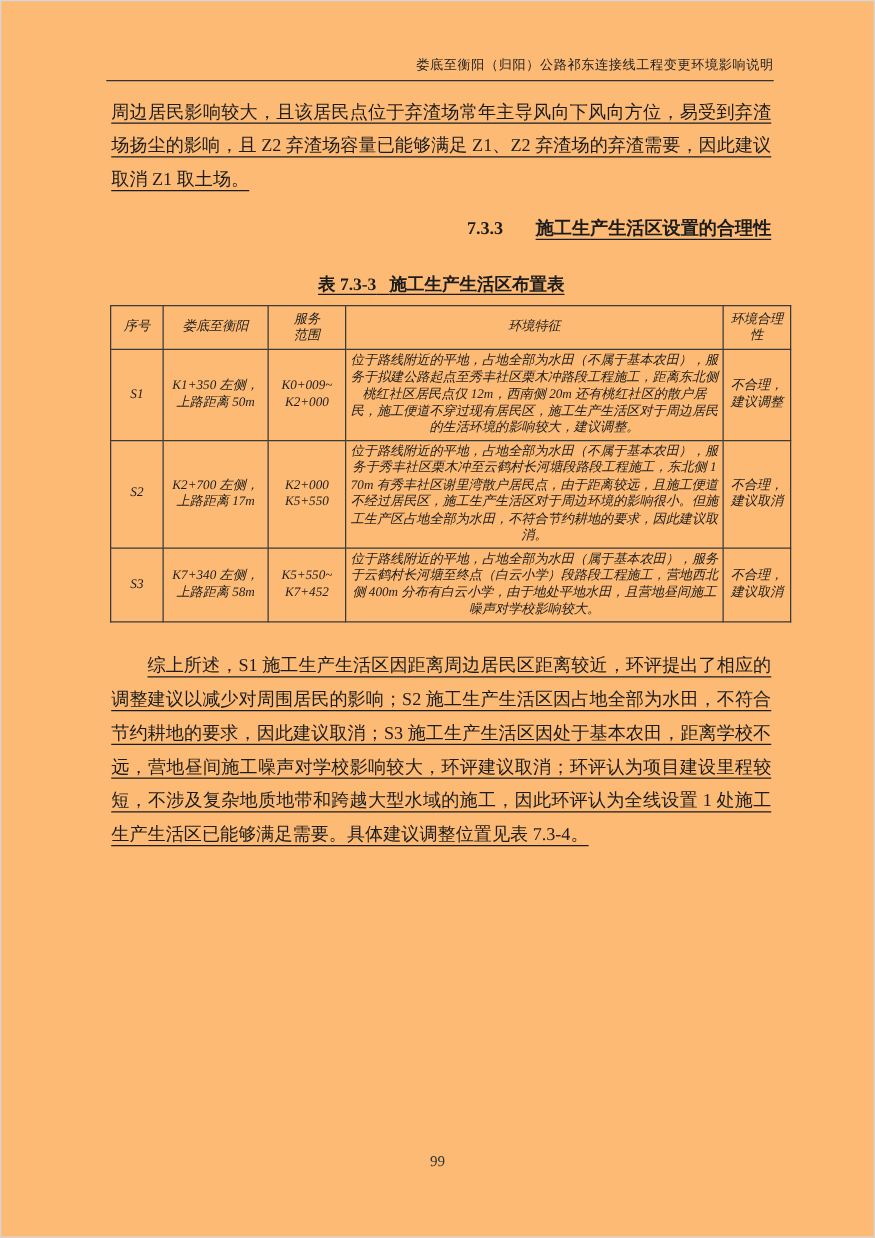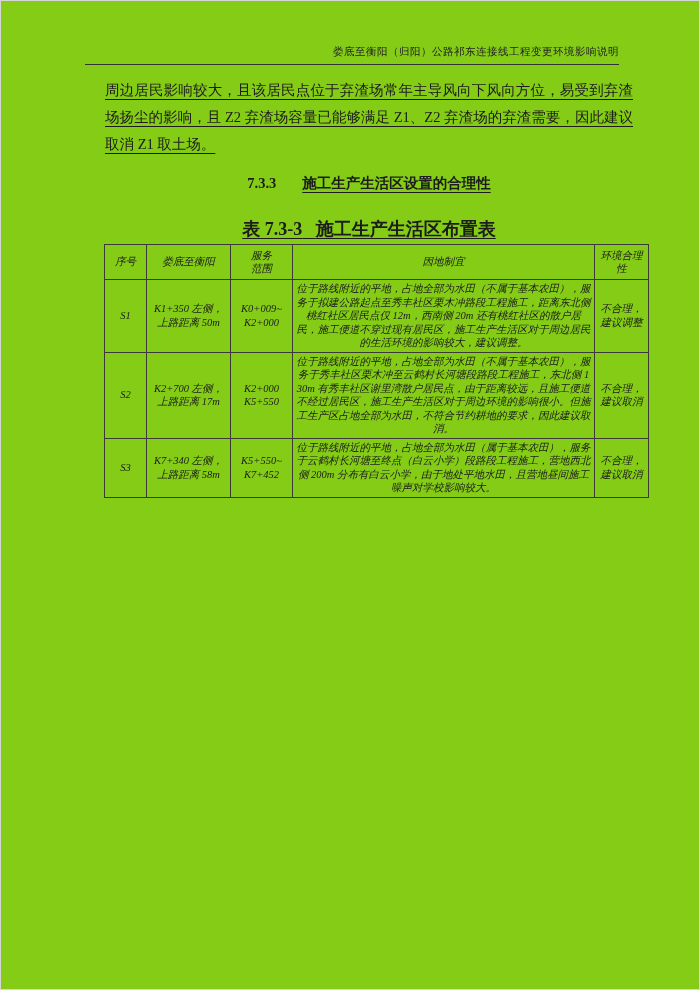--- a/index.html
+++ b/index.html
@@ -1,56 +1,56 @@
 <!DOCTYPE html>
 <html><head>
 <meta charset="utf-8">
 <style>
   html,body{margin:0;padding:0;}
   body{background:#e9e9e9;}
   .page{
     position:relative;
     width:700px;height:990px;
-    background:#84cc16;
+    background:#fdba74;
     border:1px solid #d6d6d6;
     box-sizing:border-box;
     font-family:"Liberation Serif","DejaVu Serif",serif;
     color:#1c1c1c;
     overflow:hidden;
   }
   .hdr{
     position:absolute;top:44px;right:80px;
     font-size:10.5px;letter-spacing:.5px;color:#222;
   }
   .hdr-rule{
     position:absolute;top:63px;left:84px;right:80px;
     border-top:1.6px solid #333;height:0;
   }
   .content{
-    position:absolute;left:104px;top:76px;width:528px;
+    position:absolute;left:88px;top:76px;width:528px;
     font-size:14.5px;line-height:27px;text-align:justify;
   }
   p{margin:0;}
   .indent{text-indent:2em;}
   .u{
     text-decoration:underline;
     text-decoration-thickness:1px;
     text-underline-offset:4px;
   }
   .p2{margin-top:10px;}
   .sec{
     margin-top:12px;
     font-weight:bold;font-size:14.5px;line-height:27px;
-    text-align:center;
+    text-align:right;
   }
   .sec .num{margin-right:26px;font-family:"Liberation Serif",serif;}
   .p3{margin-top:2px;}
   .tbl-caption{
     margin-top:22px;
-    text-align:center;font-weight:bold;font-size:18px;line-height:20px;
+    text-align:center;font-weight:bold;font-size:14px;line-height:20px;
   }
   .tbl-caption span{
     text-decoration:underline;text-underline-offset:3px;
   }
   table.zones{
     margin-top:5px;margin-left:-1px;
     width:544px;
     border-collapse:collapse;
     table-layout:fixed;
     font-size:10.5px;line-height:13.5px;
@@ -103,55 +103,57 @@
           <col class="c-range">
           <col class="c-feat">
           <col class="c-rat">
       </colgroup>
       <thead>
         <tr>
           <th class="pre">序号</th>
           <th class="pre">娄底至衡阳</th>
           <th class="pre">服务
 范围</th>
-          <th class="pre">因地制宜</th>
+          <th class="pre">环境特征</th>
           <th class="pre">环境合理性</th>
         </tr>
       </thead>
       <tbody>
         <tr>
           <td>S1</td>
           <td class="pre">K1+350 左侧，
 上路距离 50m</td>
           <td class="pre">K0+009~
 K2+000</td>
           <td class="feat">位于路线附近的平地，占地全部为水田（不属于基本农田），服务于拟建公路起点至秀丰社区栗木冲路段工程施工，距离东北侧桃红社区居民点仅 12m，西南侧 20m 还有桃红社区的散户居民，施工便道不穿过现有居民区，施工生产生活区对于周边居民的生活环境的影响较大，建议调整。</td>
           <td class="pre">不合理，
 建议调整</td>
         </tr>
         <tr>
           <td>S2</td>
           <td class="pre">K2+700 左侧，
 上路距离 17m</td>
           <td class="pre">K2+000
 K5+550</td>
-          <td class="feat">位于路线附近的平地，占地全部为水田（不属于基本农田），服务于秀丰社区栗木冲至云鹤村长河塘段路段工程施工，东北侧 130m 有秀丰社区谢里湾散户居民点，由于距离较远，且施工便道不经过居民区，施工生产生活区对于周边环境的影响很小。但施工生产区占地全部为水田，不符合节约耕地的要求，因此建议取消。</td>
+          <td class="feat">位于路线附近的平地，占地全部为水田（不属于基本农田），服务于秀丰社区栗木冲至云鹤村长河塘段路段工程施工，东北侧 170m 有秀丰社区谢里湾散户居民点，由于距离较远，且施工便道不经过居民区，施工生产生活区对于周边环境的影响很小。但施工生产区占地全部为水田，不符合节约耕地的要求，因此建议取消。</td>
           <td class="pre">不合理，
 建议取消</td>
         </tr>
         <tr>
           <td>S3</td>
           <td class="pre">K7+340 左侧，
 上路距离 58m</td>
           <td class="pre">K5+550~
 K7+452</td>
-          <td class="feat">位于路线附近的平地，占地全部为水田（属于基本农田），服务于云鹤村长河塘至终点（白云小学）段路段工程施工，营地西北侧 200m 分布有白云小学，由于地处平地水田，且营地昼间施工噪声对学校影响较大。</td>
+          <td class="feat">位于路线附近的平地，占地全部为水田（属于基本农田），服务于云鹤村长河塘至终点（白云小学）段路段工程施工，营地西北侧 400m 分布有白云小学，由于地处平地水田，且营地昼间施工噪声对学校影响较大。</td>
           <td class="pre">不合理，
 建议取消</td>
         </tr>
       </tbody>
     </table>
 
+    <p class="indent u p4">综上所述，S1 施工生产生活区因距离周边居民区距离较近，环评提出了相应的调整建议以减少对周围居民的影响；S2 施工生产生活区因占地全部为水田，不符合节约耕地的要求，因此建议取消；S3 施工生产生活区因处于基本农田，距离学校不远，营地昼间施工噪声对学校影响较大，环评建议取消；环评认为项目建设里程较短，不涉及复杂地质地带和跨越大型水域的施工，因此环评认为全线设置 1 处施工生产生活区已能够满足需要。具体建议调整位置见表 7.3-4。</p>
 
   </div>
 
+  <div class="footer">99</div>
 
 </div>
 
 </body></html>

